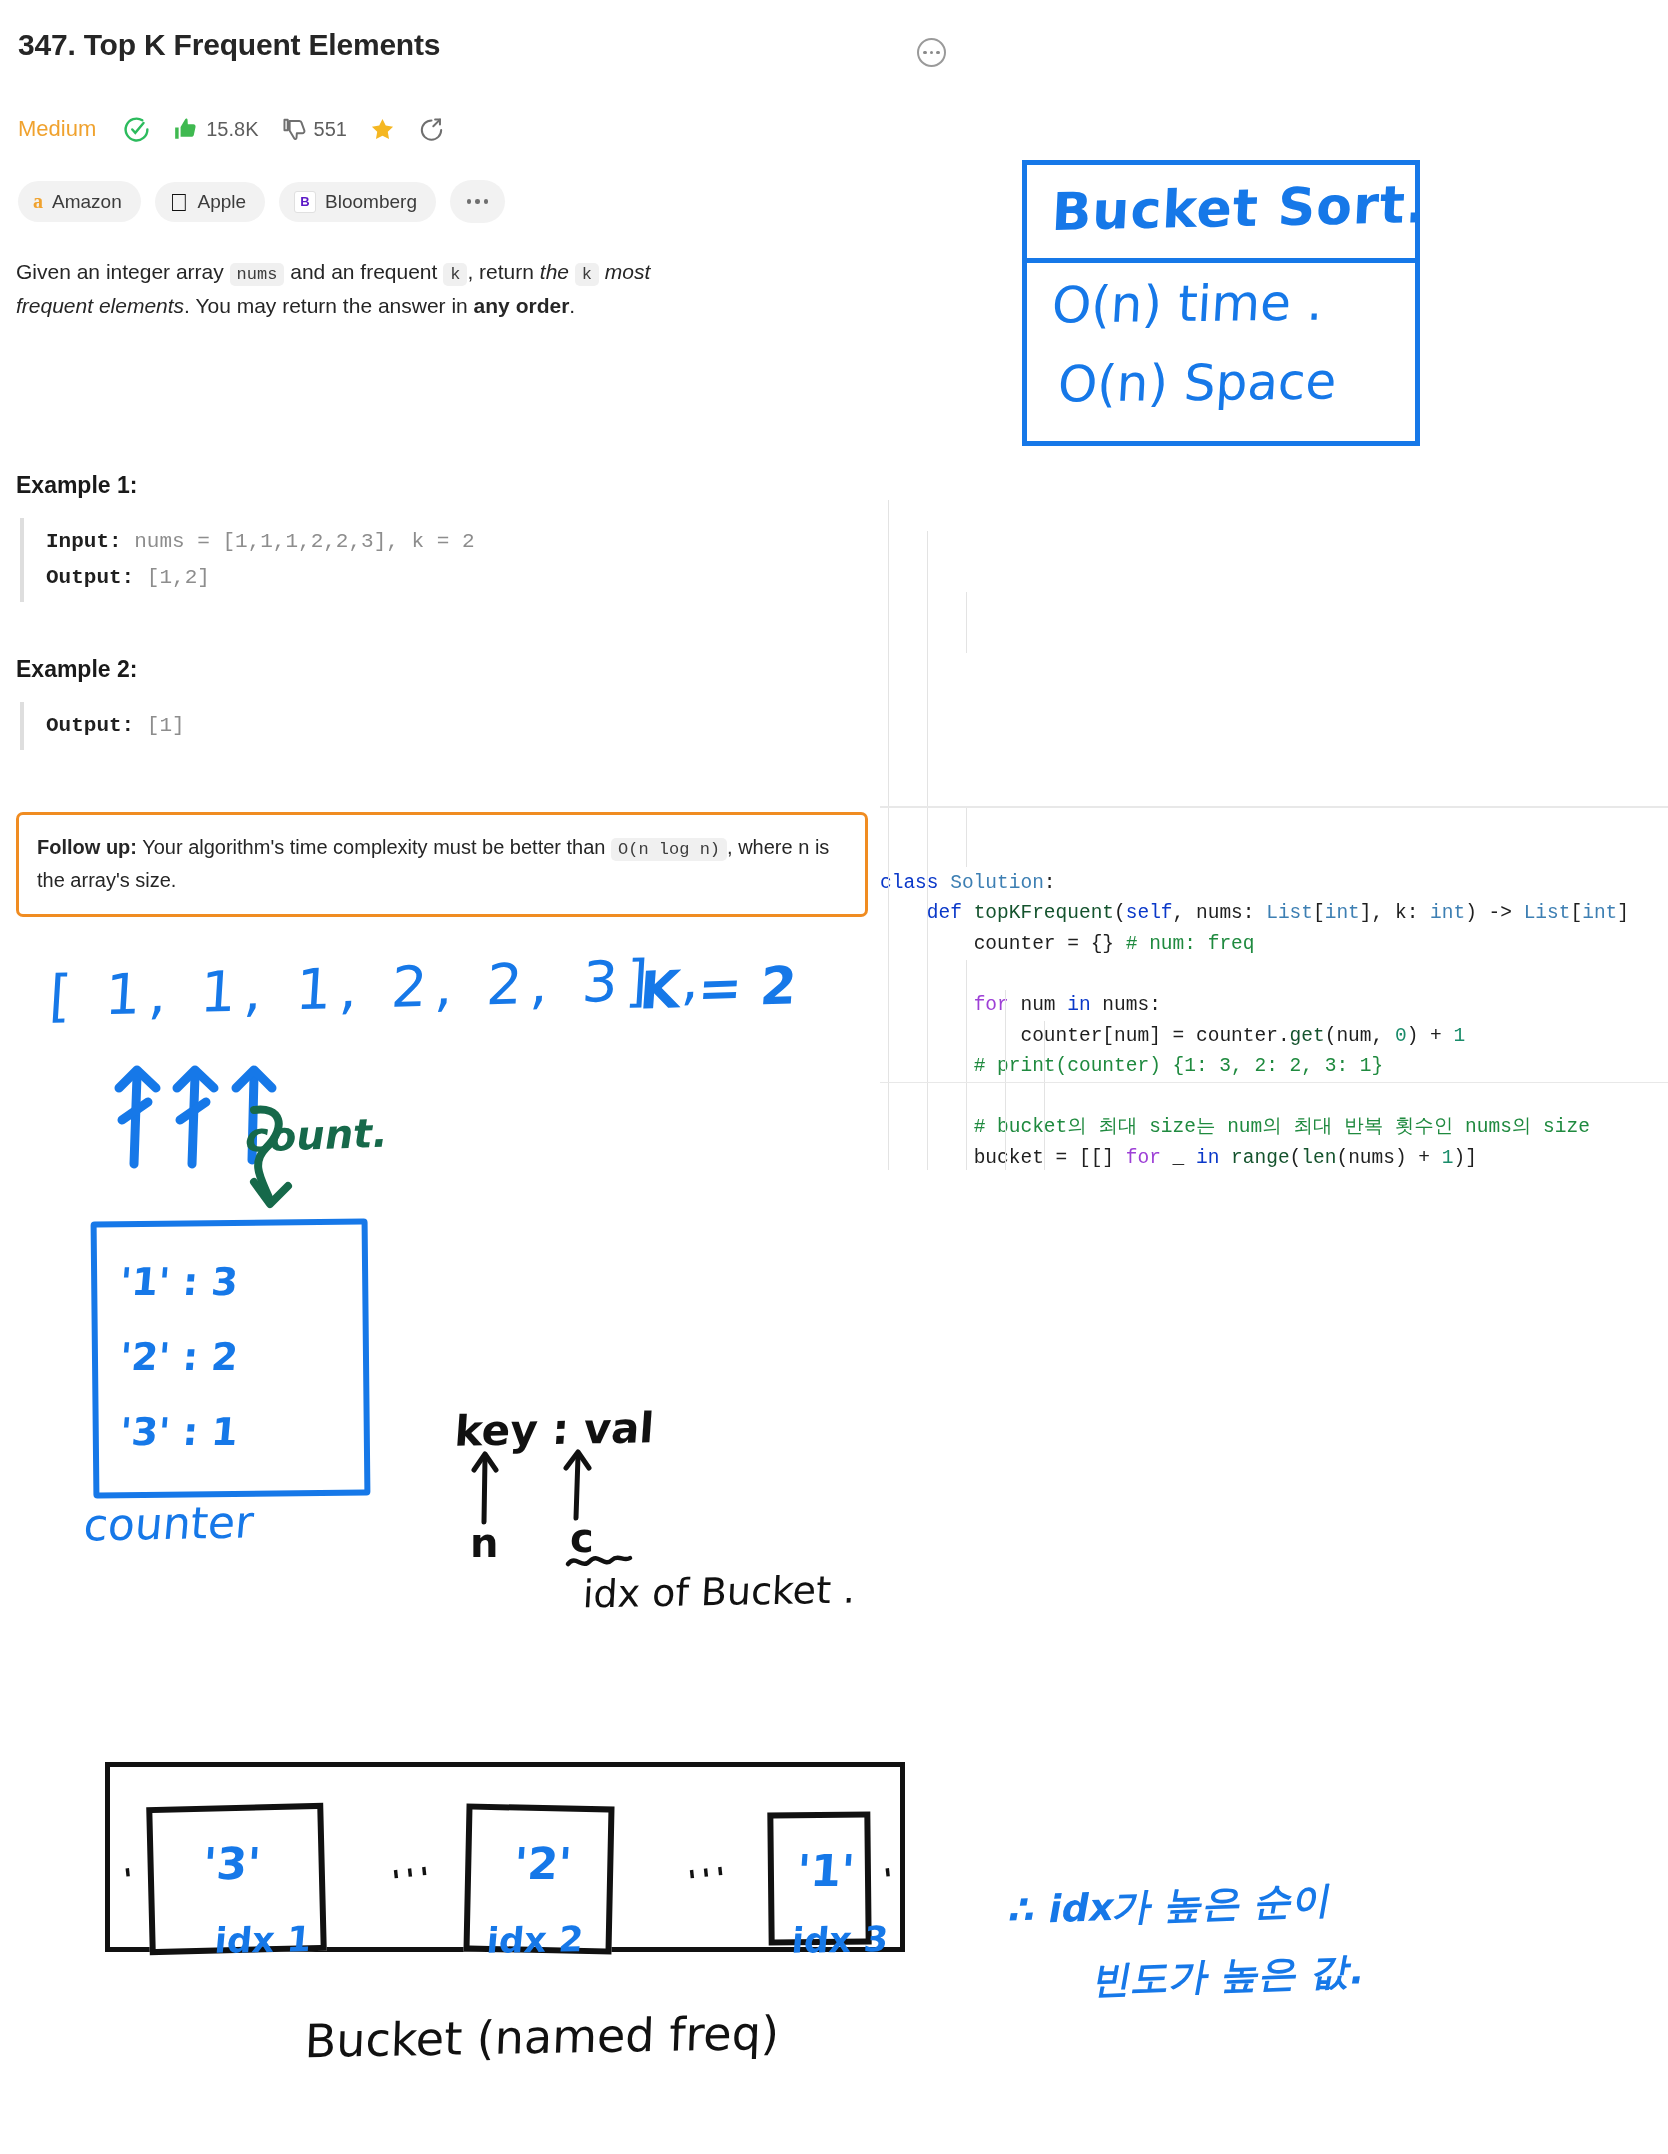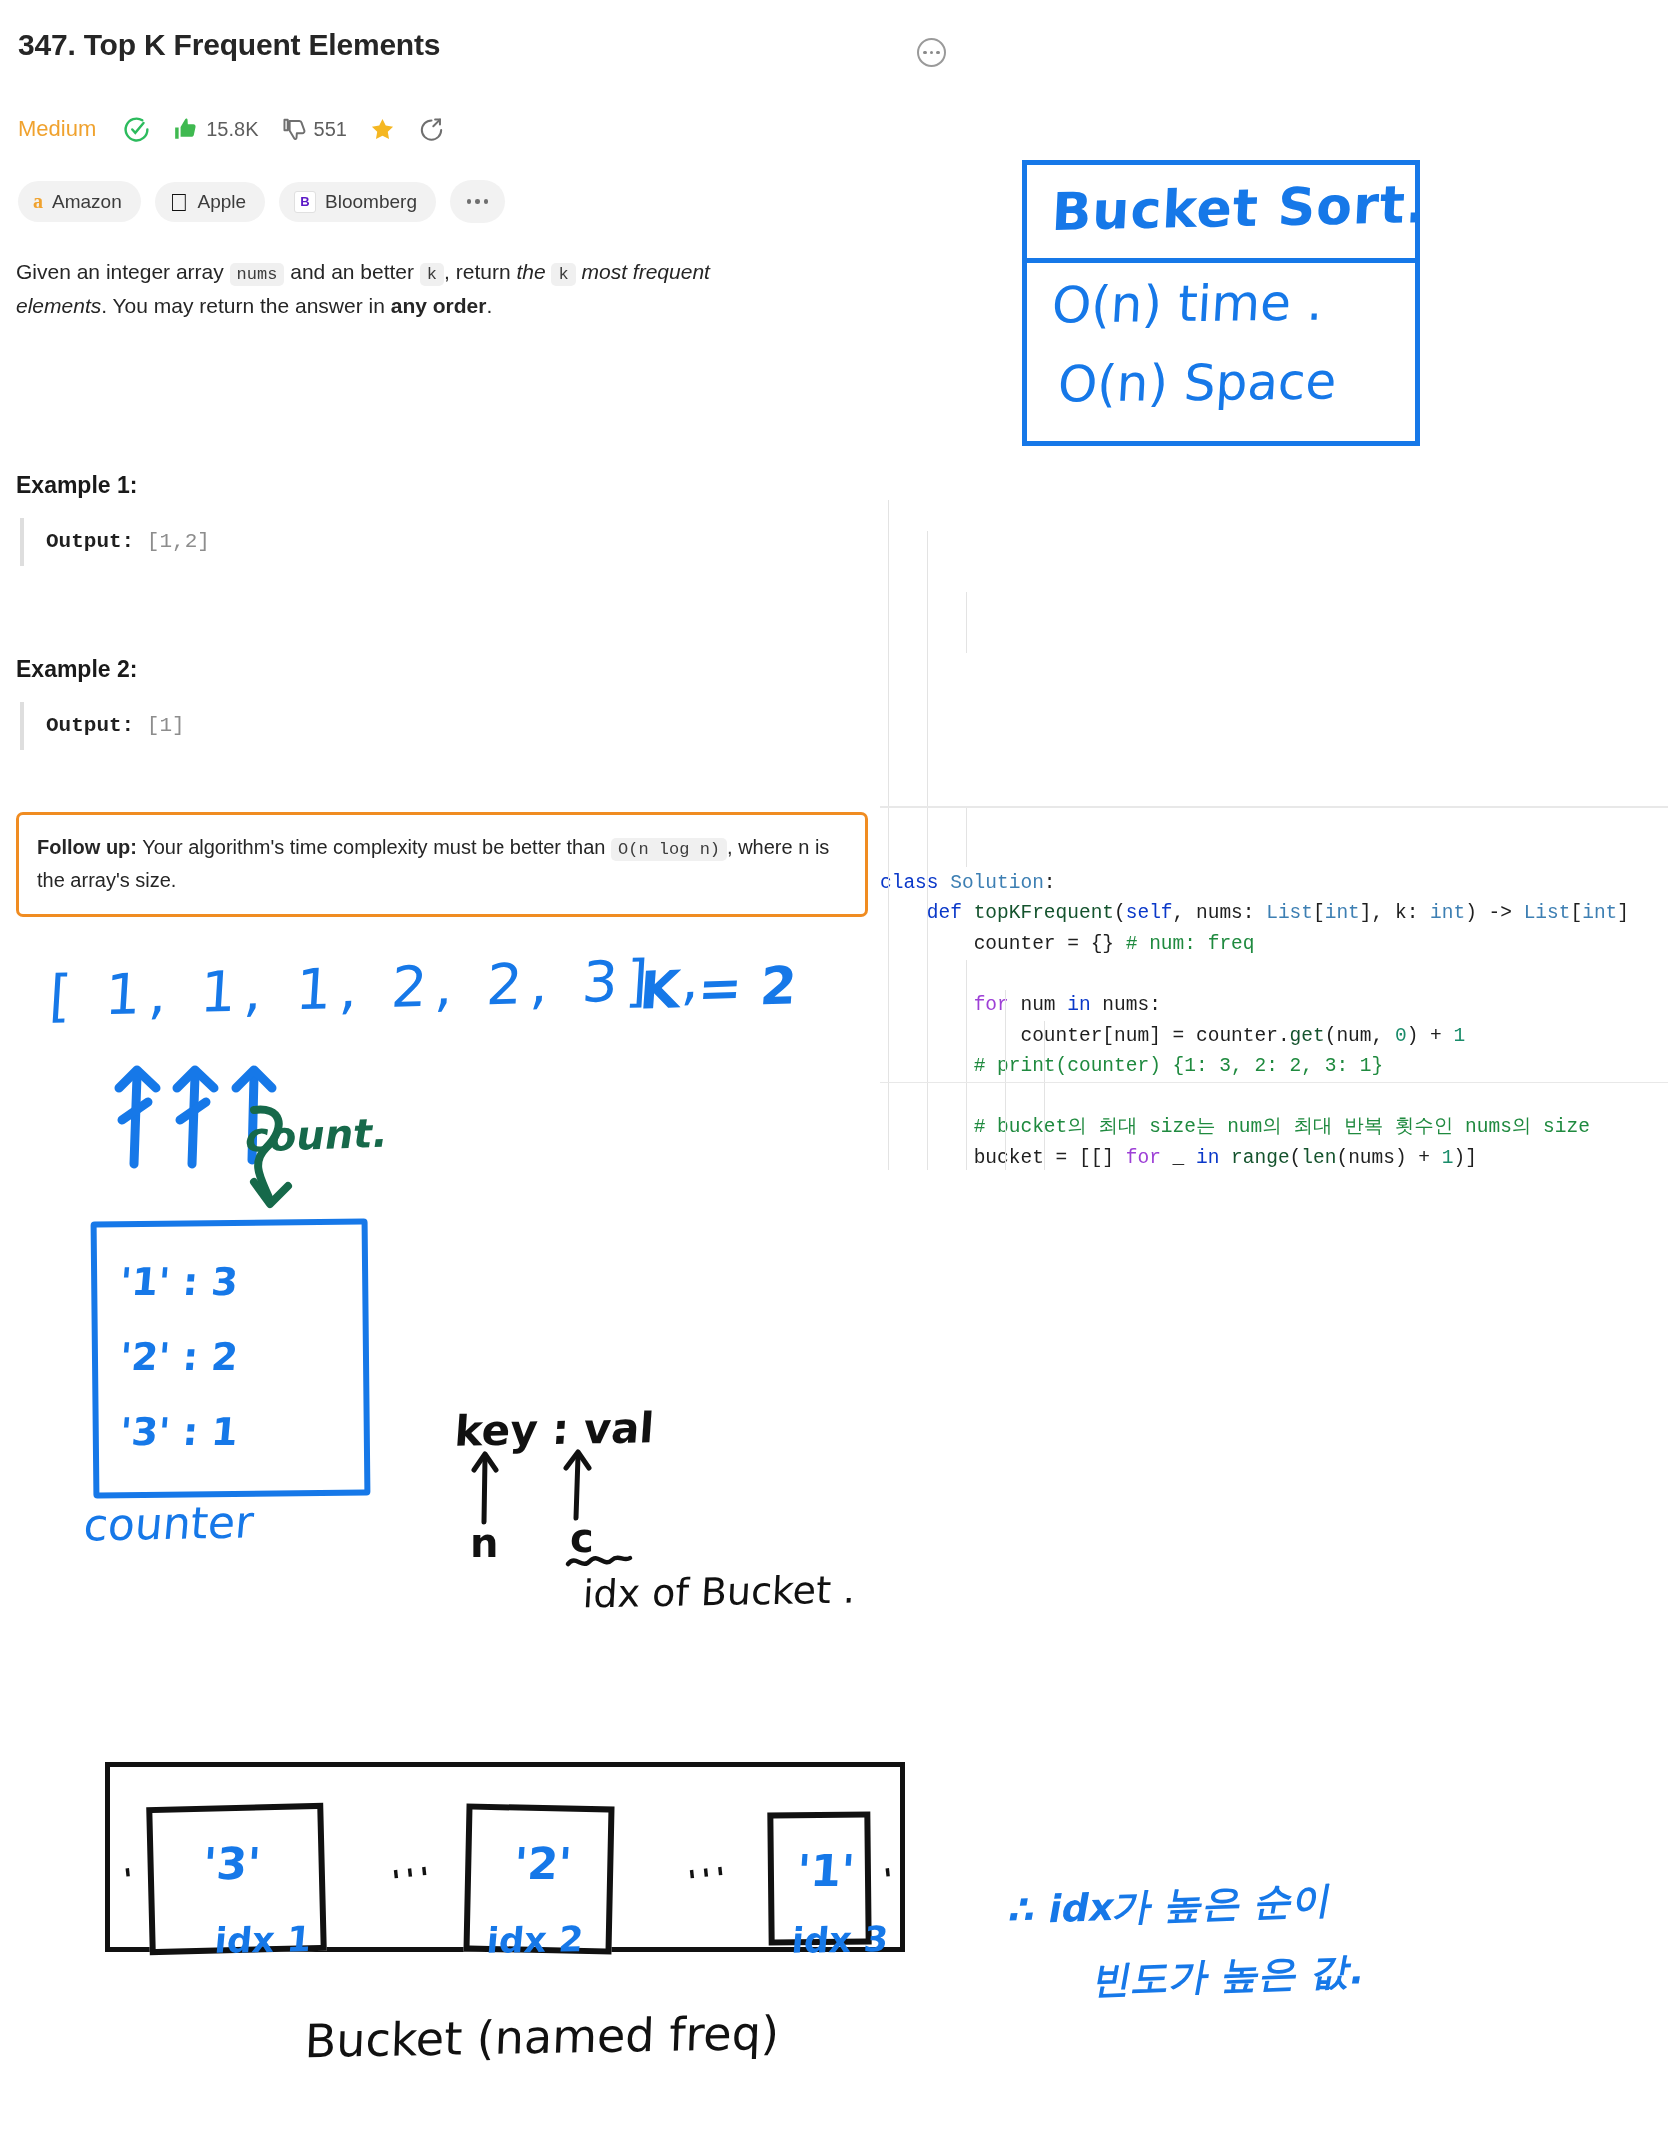--- a/index.html
+++ b/index.html
@@ -337,24 +337,25 @@
     <span class="bbg-logo">B</span>
     <span>Bloomberg</span>
   </div>
   <div class="company-more">
     <i></i>
       <i></i>
       <i></i>
   </div>
 </div>
 
-<div id="description"><span>Given an integer array </span><code class="inline">nums</code><span> and an better </span><code class="inline">k</code><span>, return </span><span class="ital">the </span><code class="inline">k</code><span class="ital"> most frequent elements</span><span>. You may return the answer in </span><span class="bld">any order</span><span>.</span></div>
+<div id="description"><span>Given an integer array </span><code class="inline">nums</code><span> and an frequent </span><code class="inline">k</code><span>, return </span><span class="ital">the </span><code class="inline">k</code><span class="ital"> most frequent elements</span><span>. You may return the answer in </span><span class="bld">any order</span><span>.</span></div>
 
 <div id="ex1-head" class="example-head">Example 1:</div>
 <div id="ex1-block" class="example-block">
+  <div><span class="ex-label">Input:</span><span class="ex-val"> nums = [1,1,1,2,2,3], k = 2</span></div>
   <div><span class="ex-label">Output:</span><span class="ex-val"> [1,2]</span></div>
 </div>
 
 <div id="ex2-head" class="example-head">Example 2:</div>
 <div id="ex2-block" class="example-block">
   <div><span class="ex-label">Output:</span><span class="ex-val"> [1]</span></div>
 </div>
 
 <div id="followup"><span class="bld">Follow up:</span><span> Your algorithm's time complexity must be better than </span><code class="inline">O(n log n)</code><span>, where n is the array's size.</span></div>
 

